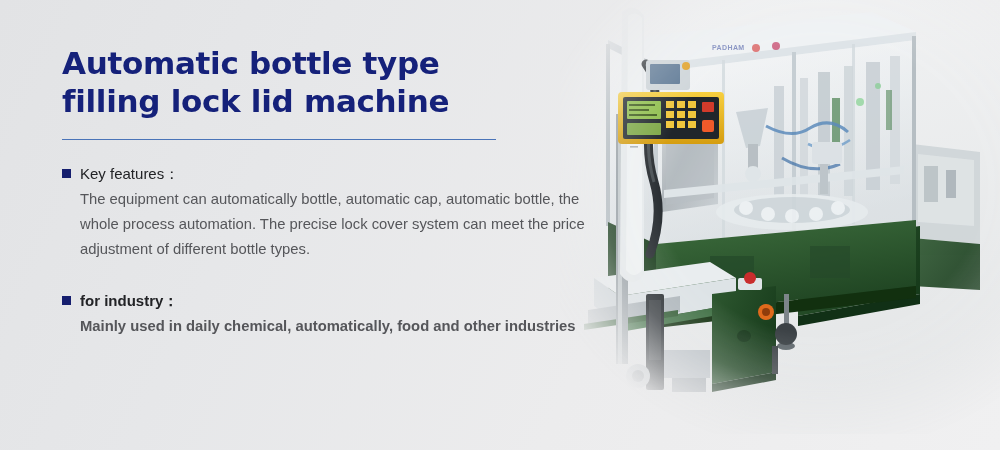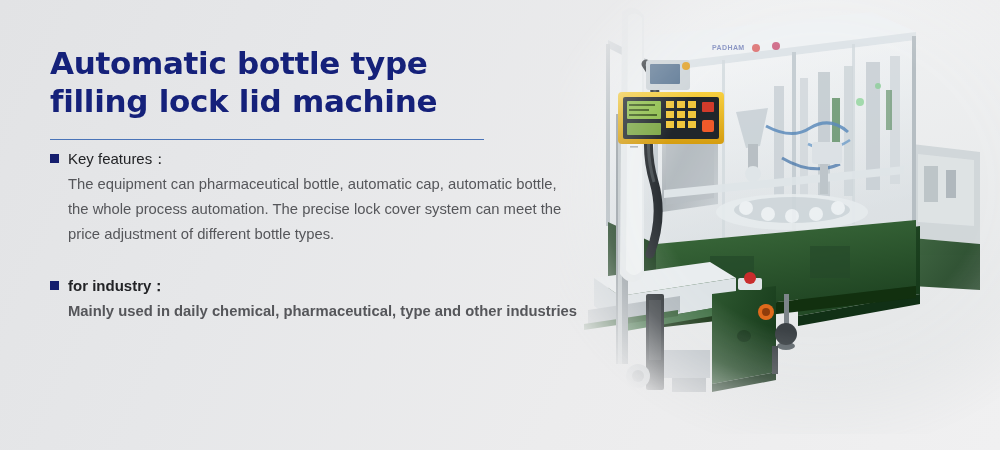--- a/index.html
+++ b/index.html
@@ -17,21 +17,21 @@
     position: relative;
     width: 1000px;
     height: 450px;
     background: linear-gradient(115deg, #e2e3e5 0%, #e6e7e9 28%, #ececed 62%, #f0f0f1 100%);
     overflow: hidden;
   }
 
   
   .content {
     position: absolute;
-    left: 50px;
+    left: 62px;
     top: 44px;
     width: 535px;
   }
 
   .title {
     font-family: "DejaVu Sans", sans-serif;
     font-weight: bold;
     font-size: 31px;
     line-height: 38px;
     letter-spacing: -0.3px;
@@ -41,21 +41,21 @@
   }
 
   .divider {
     margin-top: 19px;
     width: 434px;
     height: 1px;
     background: #4a74b8;
   }
 
   .feature-block {
-    margin-top: 9px;
+    margin-top: 24px;
   }
   .feature-block.second {
     margin-top: 29px;
     font-weight: bold;
   }
 
   .feature-head {
     display: flex;
     align-items: center;
     gap: 9px;
@@ -311,25 +311,25 @@
 
     <h1 class="title">Automatic bottle type filling lock lid machine</h1>
 
     <div class="divider"></div>
 
     <div class="feature-block">
       <div class="feature-head">
         <span class="bullet"></span>
         <span class="feature-title">Key features：</span>
       </div>
-      <div class="feature-body">The equipment can pharmaceutical bottle, automatic cap, automatic bottle, the whole process automation. The precise lock cover system can meet the price adjustment of different bottle types.</div>
+      <div class="feature-body">The equipment can automatically bottle, automatic cap, automatic bottle, the whole process automation. The precise lock cover system can meet the price adjustment of different bottle types.</div>
     </div>
 
     <div class="feature-block second">
       <div class="feature-head">
         <span class="bullet"></span>
         <span class="feature-title">for industry：</span>
       </div>
-      <div class="feature-body justify">Mainly used in daily chemical, pharmaceutical, type and other industries</div>
+      <div class="feature-body justify">Mainly used in daily chemical, automatically, food and other industries</div>
     </div>
 
   </div>
 </div>
 
 </body></html>

